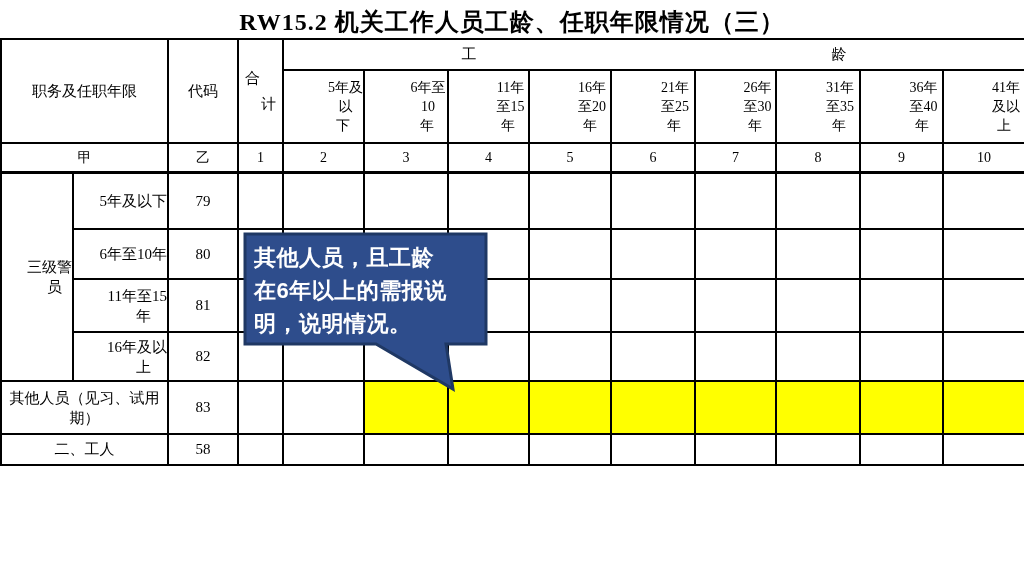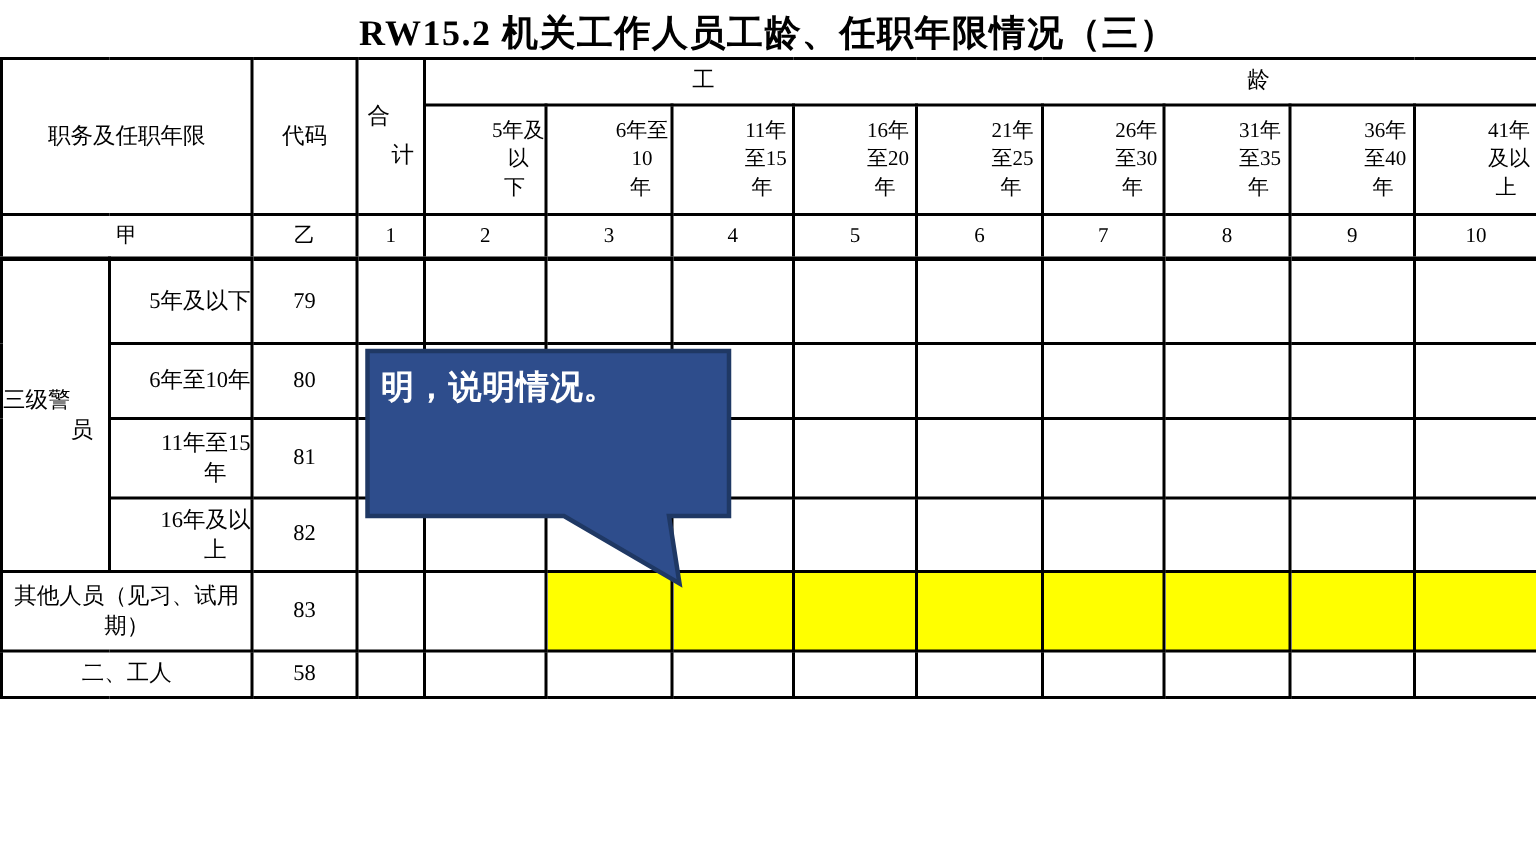--- a/index.html
+++ b/index.html
@@ -28,21 +28,21 @@
   tr.b4 td{height:47px;}
   tr.b5 td{height:51px;}
   tr.b6 td{height:29px;margin-top:40px;}
   .gl-span{font-size:15px;}
   .gl-span .sp{display:inline-block;width:50%;text-align:center;}
   .hezhi span{display:block;line-height:18px;}
   .hz1{text-align:left;padding-left:6px;transform:translateY(-4px);}
   .hz2{text-align:right;padding-right:6px;transform:translateY(4px);}
   .agecell .al1{text-align:center;line-height:19px;}
   .agecell .al2{text-align:right;padding-right:13px;line-height:19px;}
-  .group-cell .gl1{text-align:left;line-height:20px;}
+  .group-cell .gl1{text-align:right;line-height:20px;}
   .group-cell .gl2{text-align:right;padding-right:10px;line-height:20px;}
   .sub-label .sl1{text-align:right;line-height:20px;}
   .sub-label .sl2{text-align:right;padding-right:16px;line-height:20px;}
   .full-label div{line-height:20px;}
   .yl{background:#FFFF00;}
   .callout-svg{position:absolute;left:0;top:0;width:1024px;height:576px;pointer-events:none;}
   .callout-text{
     position:absolute;left:254px;top:241px;width:226px;
     font-family:"Liberation Sans","DejaVu Sans",sans-serif;
     font-weight:bold;font-size:22px;line-height:33px;color:#FFFFFF;
@@ -247,16 +247,18 @@
           <td class="dc"></td>
     </tr>
   </tbody>
     </table>
 
   <svg class="callout-svg" viewBox="0 0 1024 576">
     <path d="M245 234 H486 V344 H446 L453 389 L376 344 H245 Z" fill="#2E4D8C" stroke="#1F3864" stroke-width="3" stroke-linejoin="miter"></path>
   </svg>
 
   <div class="callout-text">
+    <div>其他人员，且工龄</div>
+    <div>在6年以上的需报说</div>
     <div>明，说明情况。</div>
   </div>
 
 </div>
 
 </body></html>

